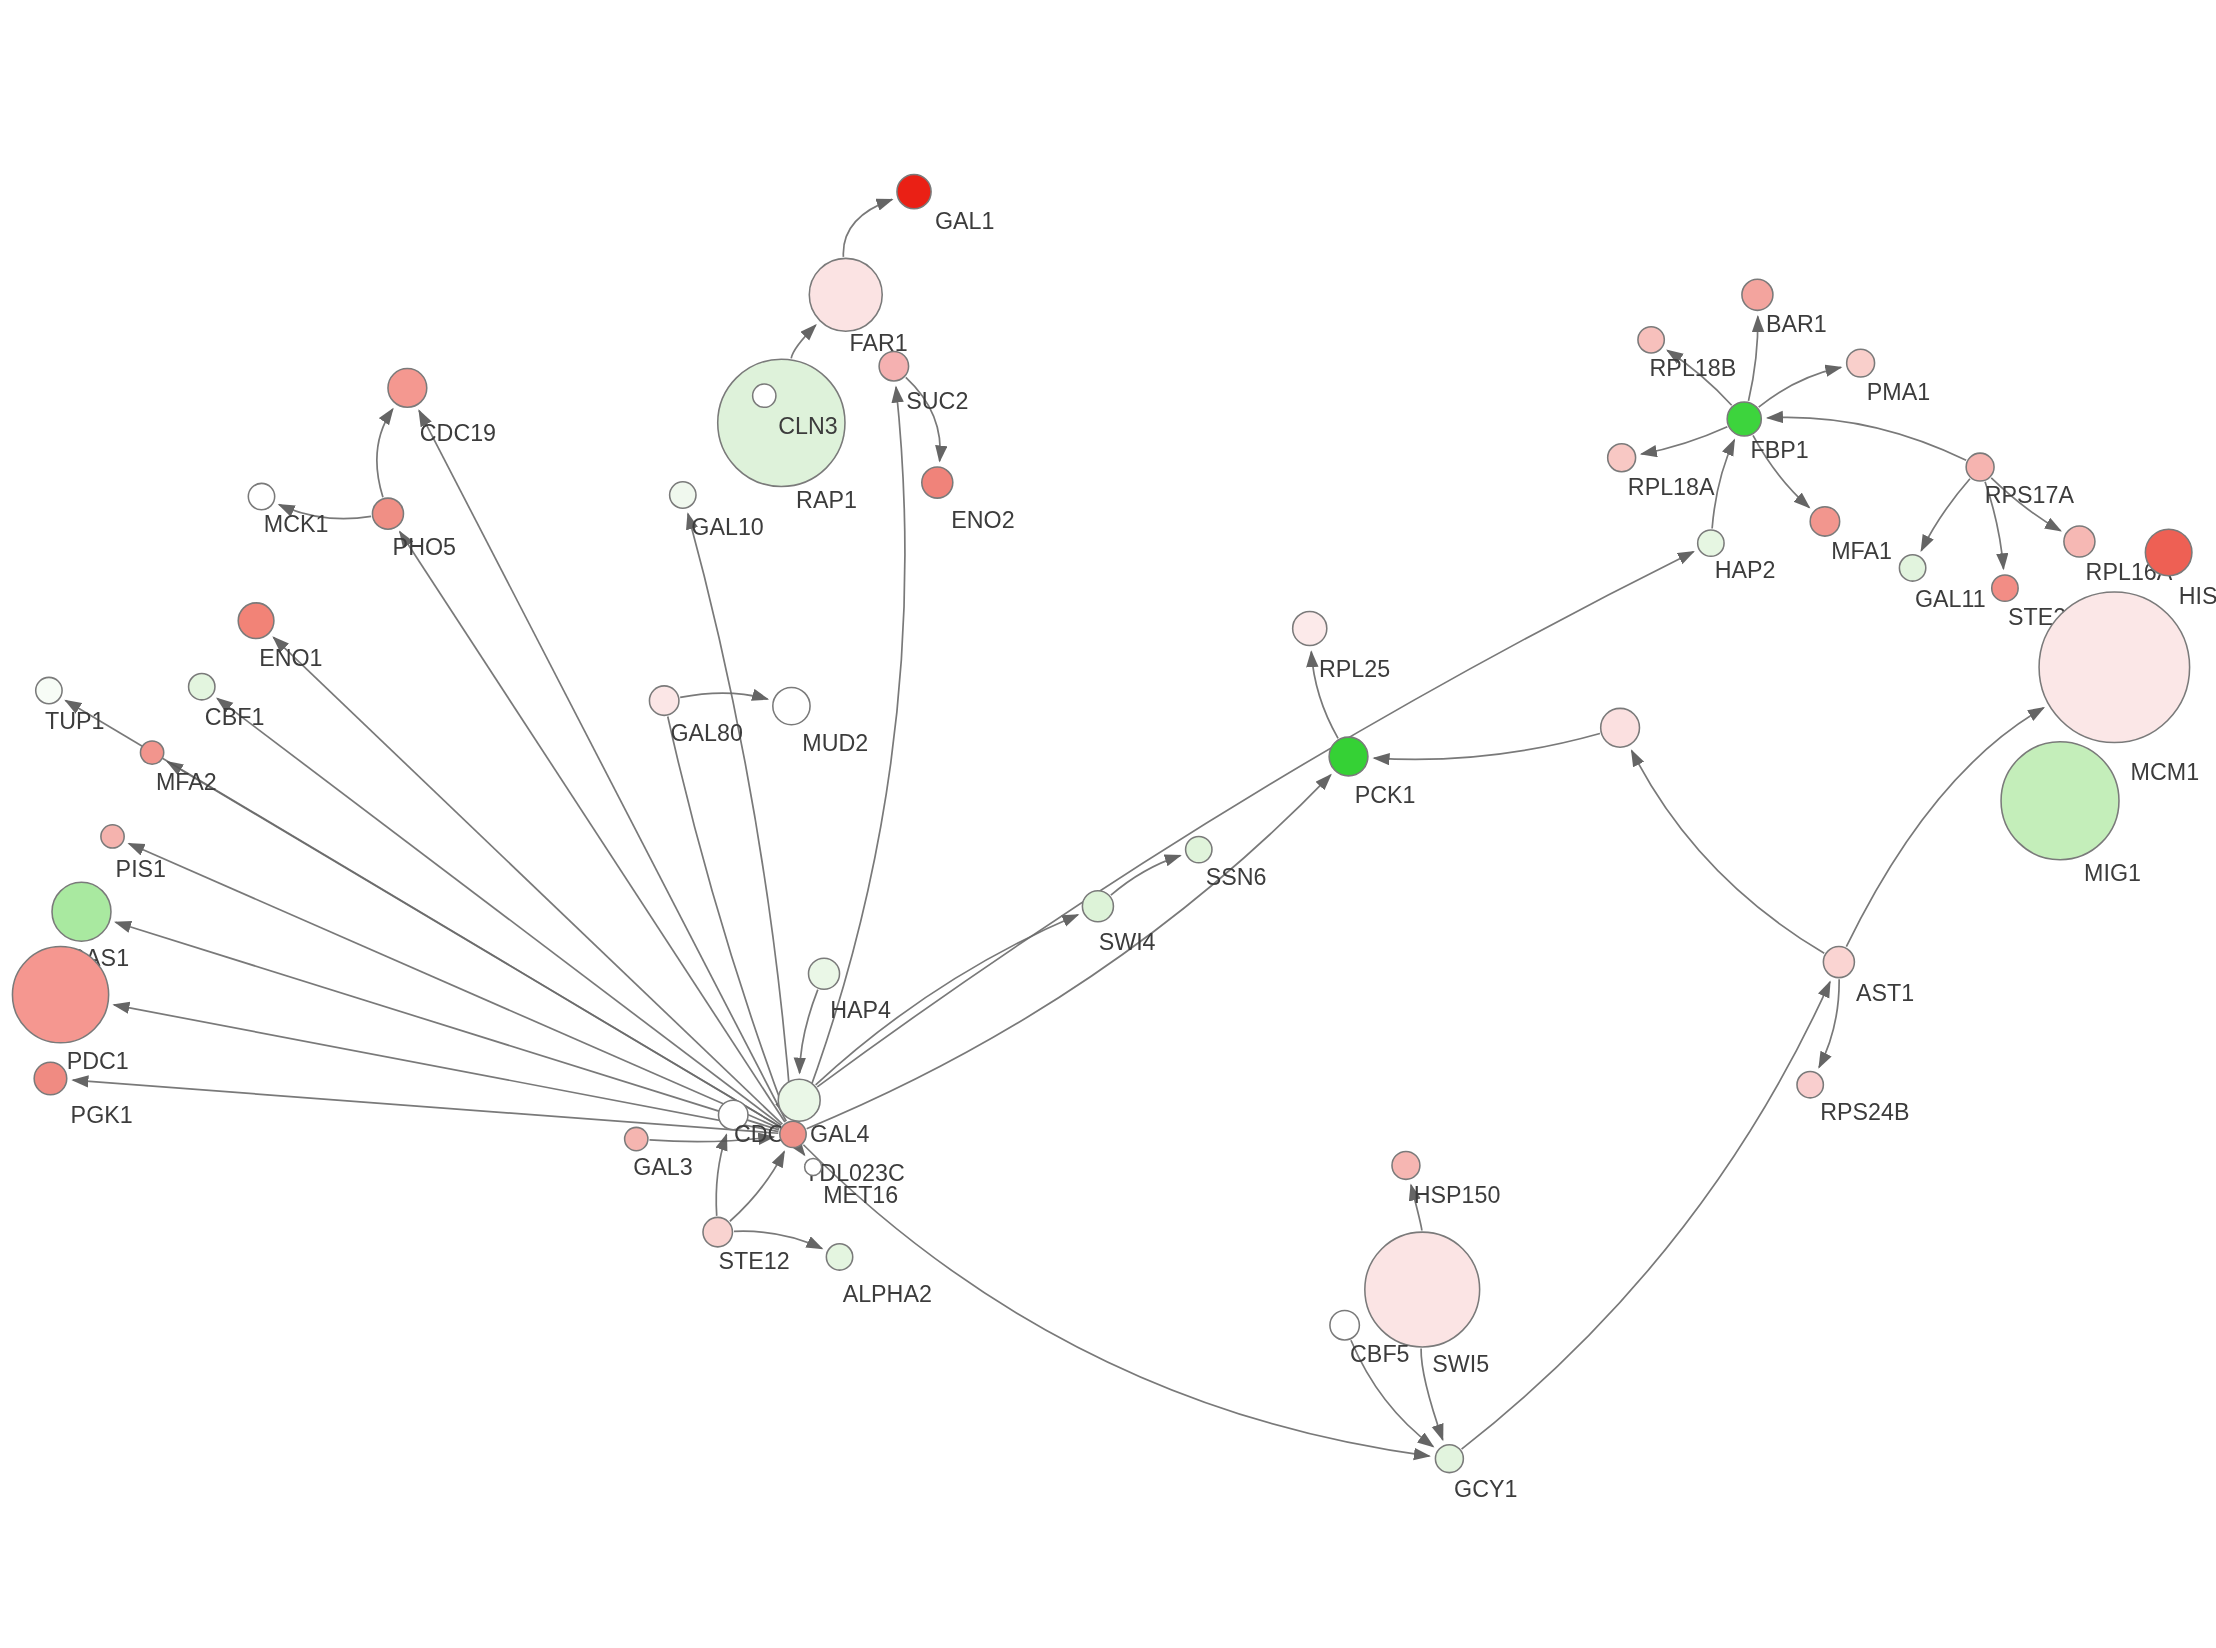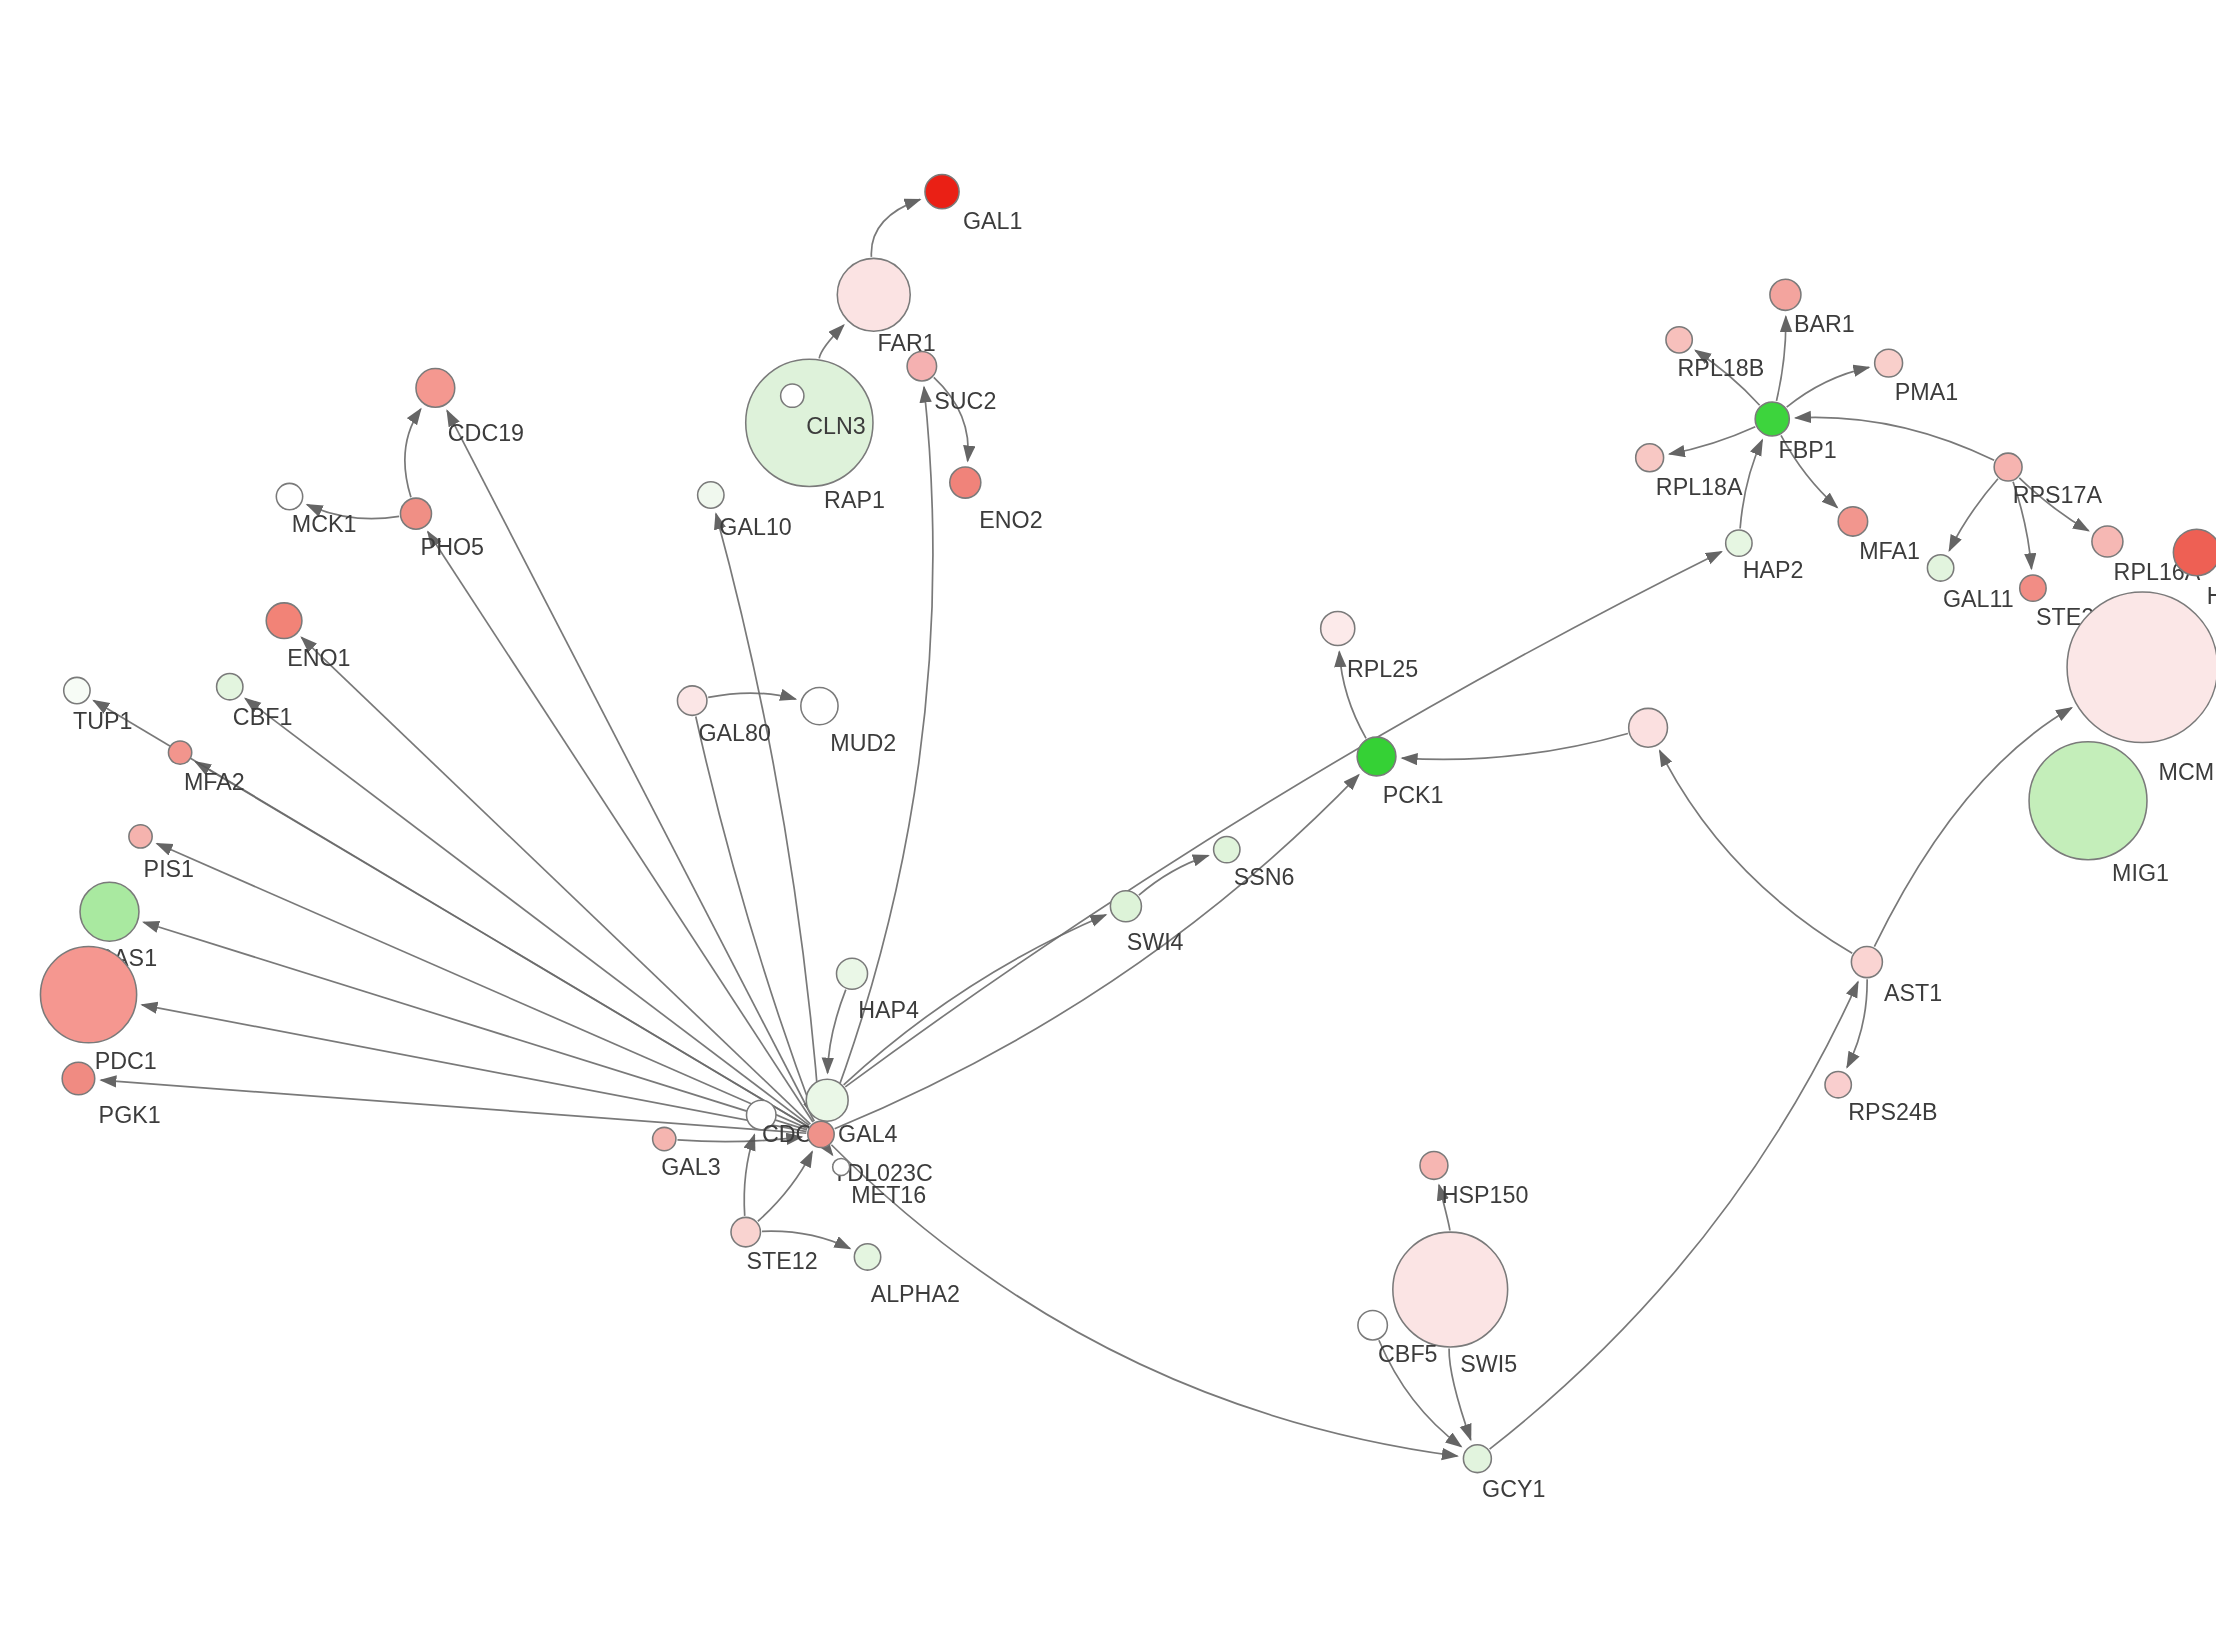--- a/index.html
+++ b/index.html
@@ -8,21 +8,20 @@
     background: #ffffff;
     width: 2216px;
     height: 1648px;
     overflow: hidden;
     font-family: "Liberation Sans", sans-serif;
   }
   #canvas-wrap {
     position: relative;
     width: 2056px;
     height: 1648px;
-    margin-left: 28px;
   }
   svg {
     display: block;
     width: 2216px;
     height: 1648px;
   }
   .edge {
     fill: none;
     stroke-width: 2.2px;
     opacity: 0.9;

